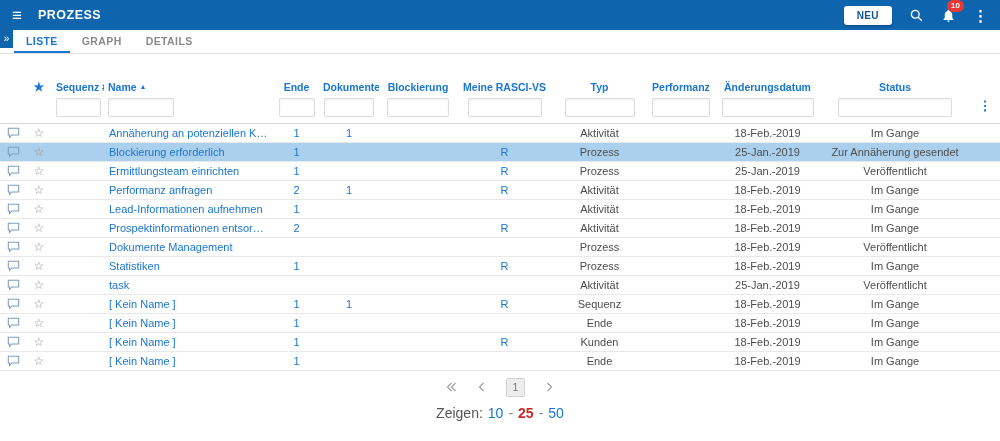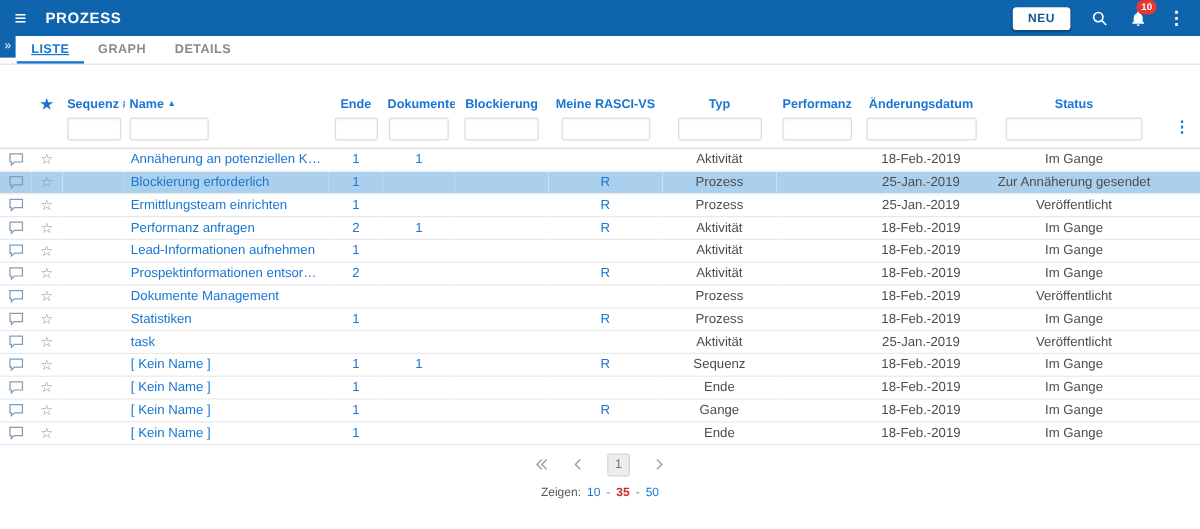--- a/index.html
+++ b/index.html
@@ -42,21 +42,21 @@
   .sidebar-expand {
     position:absolute; left:0; top:0; width:13px; height:18px;
     background:#0e64ad; color:#fff; font-size:10px; line-height:1;
     display:flex; align-items:center; justify-content:center; cursor:pointer;
   }
   .tab {
     padding:0 12px; display:flex; align-items:center;
     font-size:10.5px; font-weight:bold; letter-spacing:.4px;
     color:#8a8a8a; cursor:pointer; border-bottom:2px solid transparent;
   }
-  .tab.active { color:#1976d2; border-bottom-color:#1976d2;text-decoration:underline; }
+  .tab.active { color:#1976d2; border-bottom-color:#1976d2; }
 
   
   .grid { width:1000px; table-layout:fixed; border-collapse:collapse; margin-top:24px; }
   .grid th {
     font-size:10.5px; color:#1976d2; font-weight:bold;
     padding:2px 4px; text-align:center; white-space:nowrap; overflow:hidden;
   }
   .grid th.al { text-align:left; }
   .hdr-labels th { height:18px; vertical-align:middle; }
   .hdr-filters th { height:27px; vertical-align:top; padding-top:2px; }
@@ -89,21 +89,21 @@
   
   .pager { display:flex; align-items:center; justify-content:center; gap:17px; margin-top:7px; }
   .pg-btn { display:flex; align-items:center; cursor:pointer; }
   .page-box {
     width:19px; height:19px; background:#ededed; border:1px solid #d4d4d4;
     border-radius:2px; display:flex; align-items:center; justify-content:center;
     font-size:10.5px; color:#777; cursor:pointer;
   }
   .showbar {
     display:flex; align-items:flex-start; justify-content:center; gap:5px;
-    margin-top:8px; font-size:10px; color:#555;
+    margin-top:8px; font-size:14px; color:#555;
   }
   .size-link { color:#1976d2; cursor:pointer; }
   .size-link.sel { color:#c62828; font-weight:bold; }
   .sep { color:#888; }
 </style>
 </head>
 <body>
 
 <header class="appbar">
   <span class="hamburger">≡</span>
@@ -414,21 +414,21 @@
         <path d="M1.5 1.5 h13 v8.5 h-8.5 l-3 3 v-3 h-1.5 z" fill="none" stroke="#7f9db9" stroke-width="1.3"></path>
       </svg>
     </td>
     <td class="c-star"><span class="row-star">☆</span></td>
     <td class="c-text"></td>
     <td class="c-name">[ Kein Name ]</td>
     <td class="c-num">1</td>
     <td class="c-num"></td>
     <td class="c-text"></td>
     <td class="c-num">R</td>
-    <td class="c-text">Gange</td>
+    <td class="c-text">Kunden</td>
     <td class="c-text"></td>
     <td class="c-text">18-Feb.-2019</td>
     <td class="c-text">Im Gange</td>
     <td></td>
   </tr>
 
   <tr>
     <td class="c-icon">
       <svg width="13" height="12" viewBox="0 0 16 15">
         <path d="M1.5 1.5 h13 v8.5 h-8.5 l-3 3 v-3 h-1.5 z" fill="none" stroke="#7f9db9" stroke-width="1.3"></path>
@@ -466,16 +466,16 @@
     <svg width="14" height="14" viewBox="0 0 14 14">
         <path d="M5.5 3 L9.5 7 L5.5 11" fill="none" stroke="#9e9e9e" stroke-width="1.2"></path>
       </svg>
   </span>
 </div>
 
 <div class="showbar">
   <span>Zeigen:</span>
   <span class="size-link">10</span>
   <span class="sep">-</span>
-  <span class="size-link sel">35</span>
+  <span class="size-link sel">25</span>
   <span class="sep">-</span>
   <span class="size-link">50</span>
 </div>
 
 </body></html>

